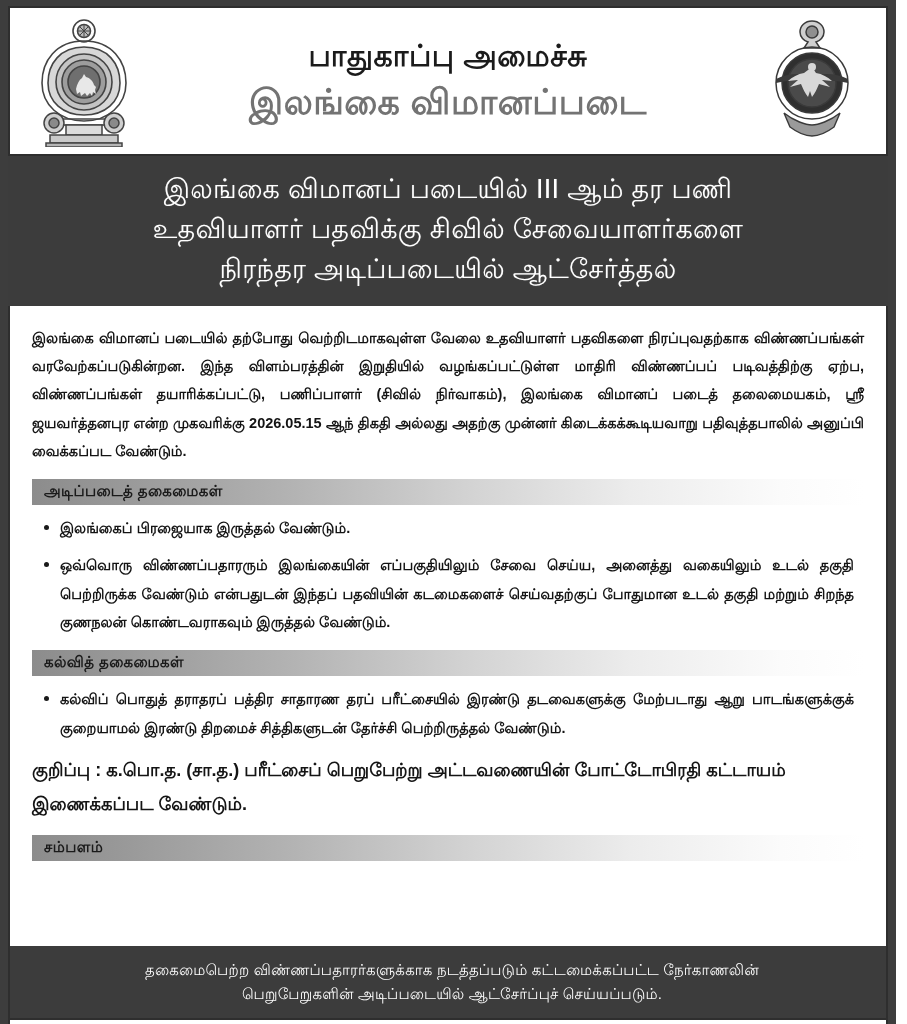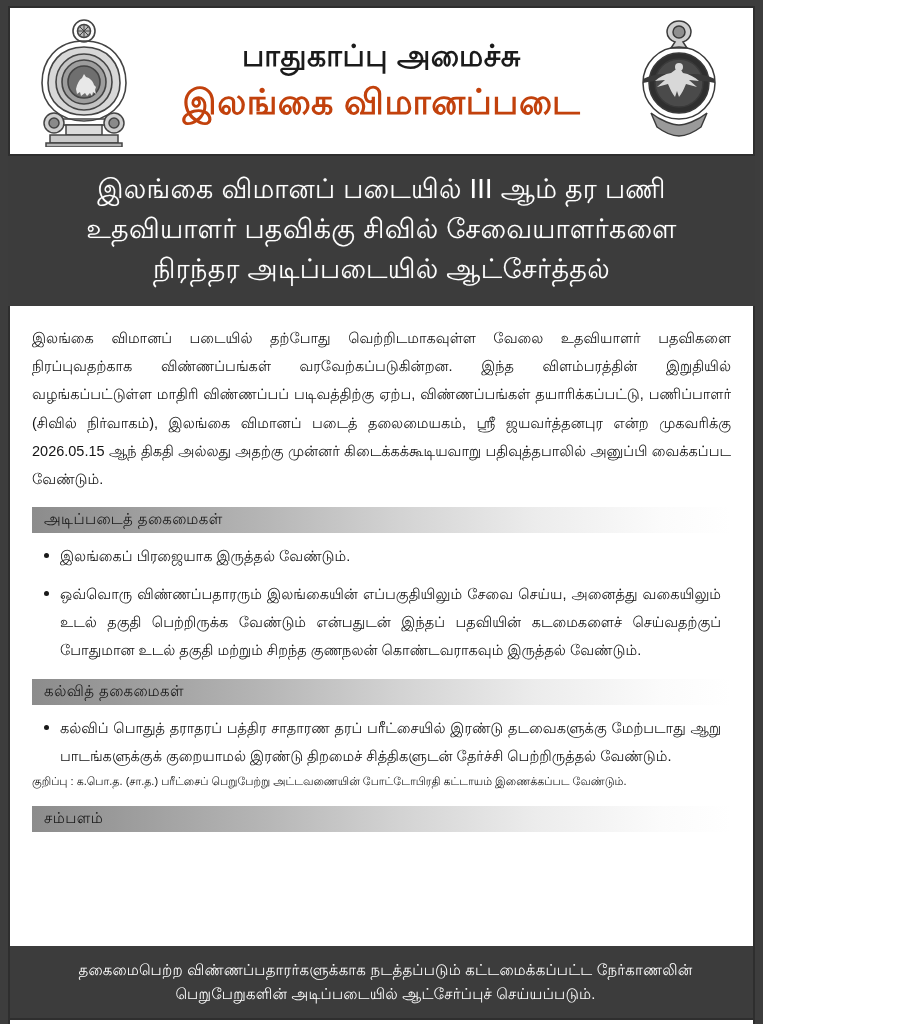--- a/index.html
+++ b/index.html
@@ -10,21 +10,21 @@
   }
   body {
     width: 907px; height: 1024px;
     font-family: "Liberation Sans", "DejaVu Sans", sans-serif;
     color: #111;
     overflow: hidden;
   }
 
   
   .page {
-    width: 763px; height: 1024px;
+    width: 896px; height: 1024px;
     background: #3d3d3d;
     padding: 6px 8px 0 8px;
     display: flex;
     flex-direction: column;
   }
 
   
   .header-box {
     background: #ffffff;
     border: 2px solid #2e2e2e;
@@ -47,21 +47,21 @@
     font-weight: bold;
     letter-spacing: .5px;
     color: #1b1b1b;
     line-height: 1.35;
     white-space: nowrap;
   }
   .header-titles .line2 {
     font-size: 35px;
     font-weight: bold;
     letter-spacing: .5px;
-    color: #c2410c;
+    color: #737373;
     line-height: 1.4;
     white-space: nowrap;
   }
 
   
   .title-banner {
     background: #3c3c3c;
     color: #ffffff;
     text-align: center;
     padding: 14px 10px 16px 10px;
@@ -83,20 +83,21 @@
     border-left: 2px solid #2e2e2e;
     border-right: 2px solid #2e2e2e;
     padding: 0;
     display: flex;
     flex-direction: column;
     overflow: hidden;
   }
   .sheet-inner {
     padding: 14px 22px 12px 22px;
     flex: 1 1 auto;
+    font-weight: bold;
   }
 
   p.intro {
     margin: 4px 0 0 0;
     font-size: 14.5px;
     line-height: 1.95;
     text-align: justify;
     text-justify: inter-word;
     color: #141414;
   }
@@ -136,22 +137,22 @@
     content: "";
     position: absolute;
     left: 12px; top: 11px;
     width: 5px; height: 5px;
     background: #1a1a1a;
     border-radius: 50%;
   }
   li.no-justify, p.note { text-align: left !important; }
 
   p.note {
-    margin: 1px 0 0 0;
-    font-size: 11px;
+    margin: 11px 0 0 0;
+    font-size: 18px;
     line-height: 1.9;
     color: #141414;
   }
 
   .pad-left { padding-left: 22px; }
 
   
   .footer-banner {
     background: #3c3c3c;
     color: #ffffff;

